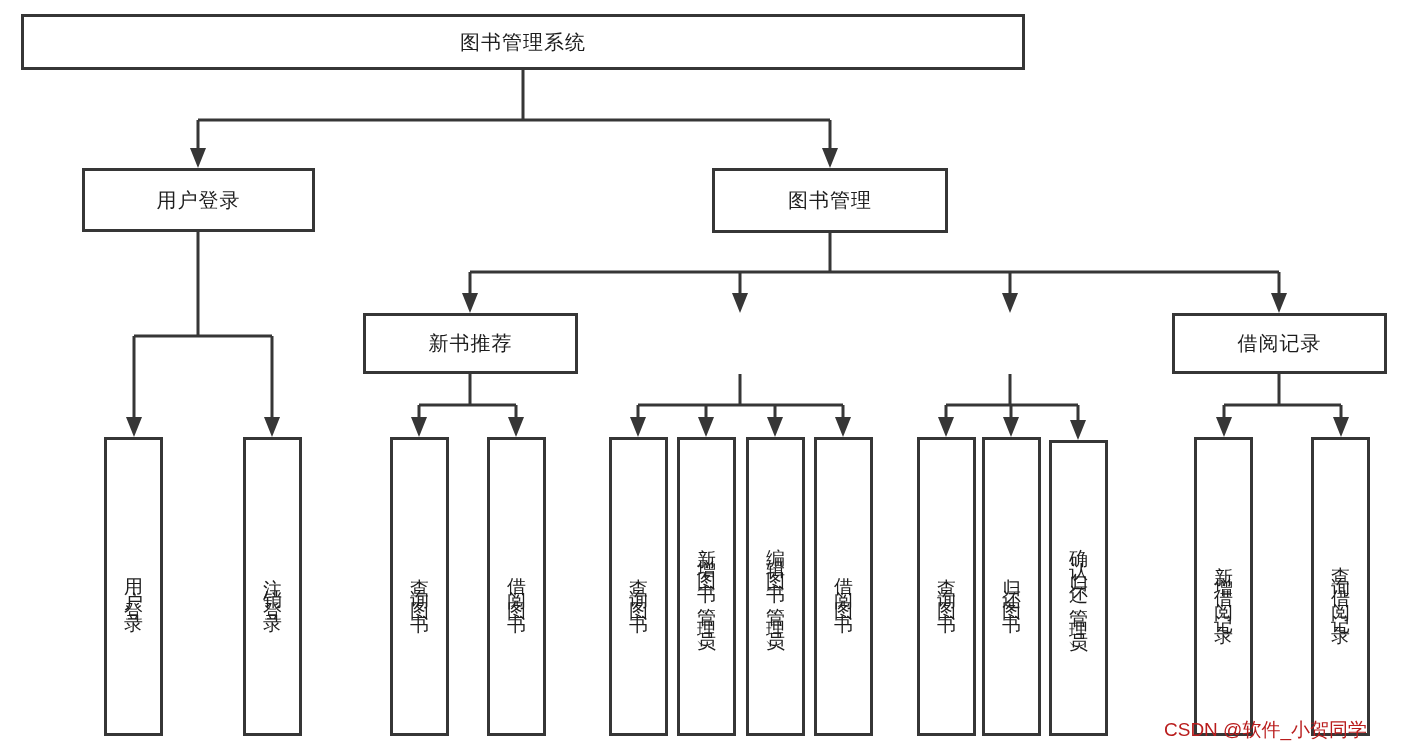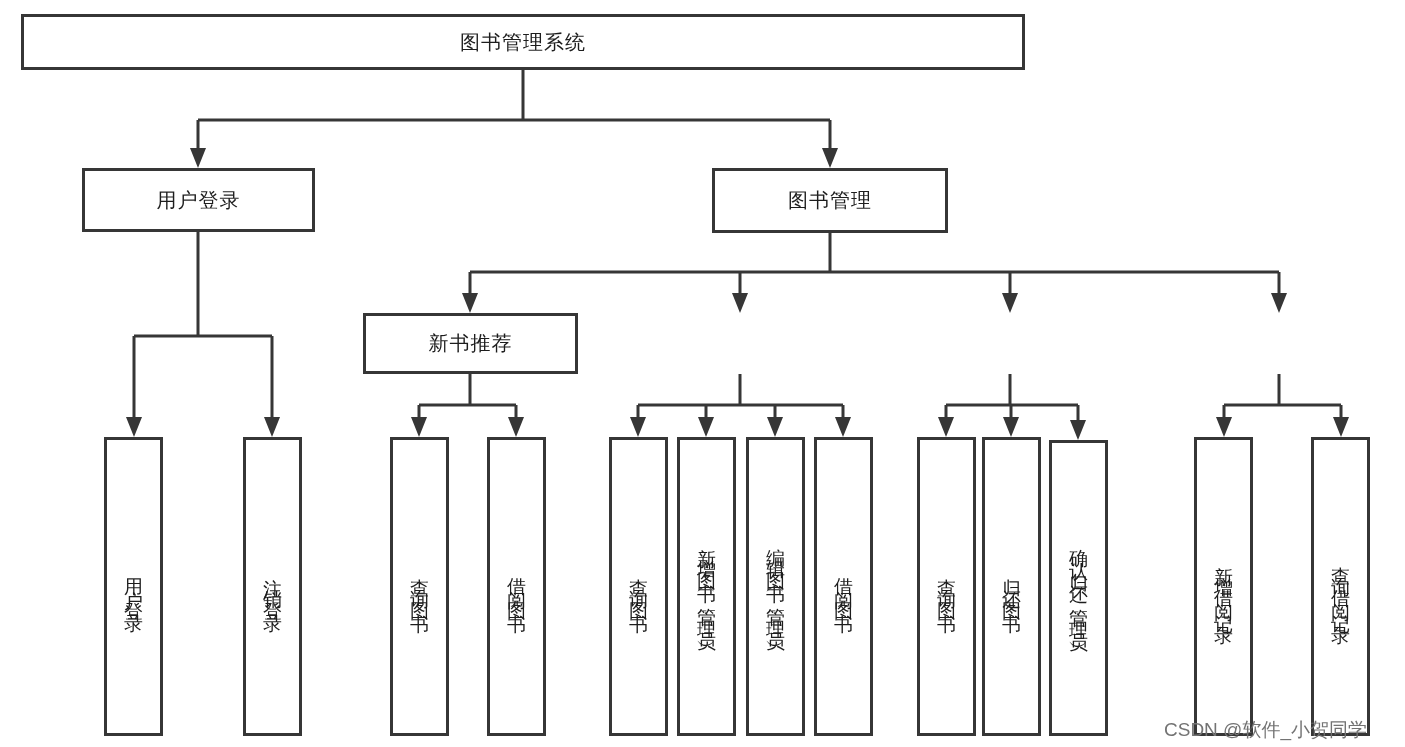--- a/index.html
+++ b/index.html
@@ -42,21 +42,21 @@
     white-space: nowrap;
     font-size: 19px;
     letter-spacing: 12px;
     color: #1d1d1d;
   }
   .watermark {
     position: absolute;
     left: 1164px;
     top: 717px;
     font-size: 19px;
-    color: #737373;
+    color: #b91c1c;
     z-index: 5;
     white-space: nowrap;
   }
 </style>
 </head>
 <body>
 
 <div class="diagram">
 
   <svg class="wires" id="wires" width="1405" height="747">
@@ -81,20 +81,21 @@
       <polygon points="1216,417 1232,417 1224,437" fill="#363636"></polygon>
       <polygon points="1333,417 1349,417 1341,437" fill="#363636"></polygon>
     </svg>
 
   <div class="node h" style="left:21px;top:14px;width:1004px;height:56px">图书管理系统</div>
 
   <div class="node h" style="left:82px;top:168px;width:233px;height:64px">用户登录</div>
   <div class="node h" style="left:363px;top:313px;width:215px;height:61px">新书推荐</div>
 
   <div class="node h" style="left:712px;top:168px;width:236px;height:65px">图书管理</div>
+  <div class="node h" style="left:1172px;top:313px;width:215px;height:61px">借阅记录</div>
 
   <div class="node v" style="left:104px;top:437px;width:59px;height:299px">
     <span class="vtext">用户登录</span>
   </div>
   <div class="node v" style="left:243px;top:437px;width:59px;height:299px">
     <span class="vtext">注销登录</span>
   </div>
 
   <div class="node v" style="left:390px;top:437px;width:59px;height:299px">
     <span class="vtext">查询图书</span>

